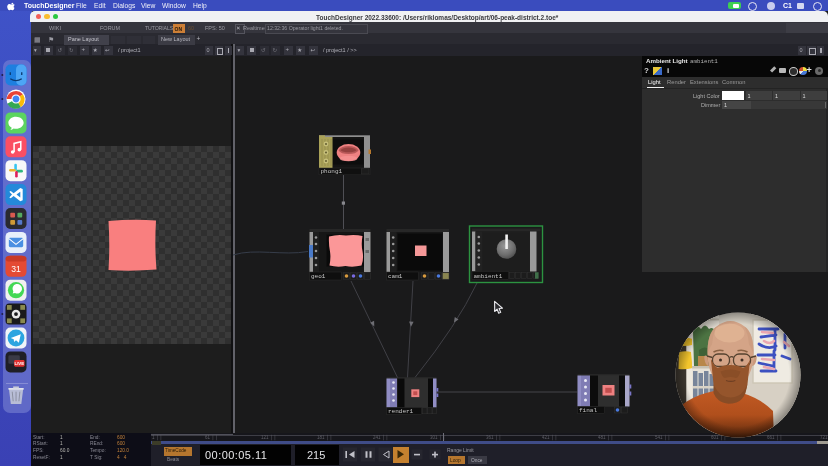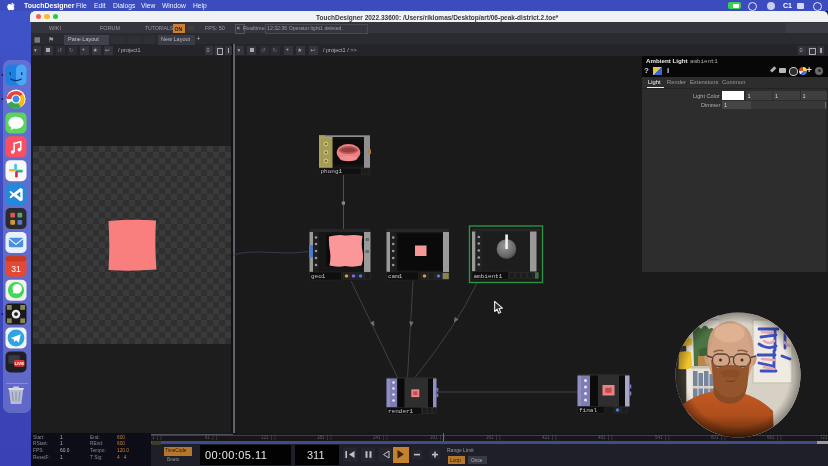--- a/index.html
+++ b/index.html
@@ -216,21 +216,21 @@
   </div>
 
   <div class="abs" style="left:817px;top:440.5px;width:11px;height:3px;background:#a09c92;"></div>
   <div class="abs" style="left:152px;top:441px;width:9px;height:4px;background:#3c3c28;"></div>
   <div class="abs" style="left:163.5px;top:446.5px;width:28.5px;height:9px;background:#b5762e;"></div>
   <div class="t" style="left:165px;top:448px;font-size:4.7px;color:#2a1c08;">TimeCode</div>
   <div class="t" style="left:167px;top:456.5px;font-size:4.8px;color:#8a8a92;">Beats</div>
   <div class="abs" style="left:199.5px;top:444.5px;width:91px;height:20px;background:#020202;"></div>
   <div class="t" style="left:205px;top:449px;font-size:11px;letter-spacing:0.45px;color:#e8e8ea;">00:00:05.11</div>
   <div class="abs" style="left:294.5px;top:444.5px;width:44px;height:20px;background:#020202;"></div>
-  <div class="t" style="left:307px;top:449px;font-size:11px;color:#dfe0e4;">311</div>
+  <div class="t" style="left:307px;top:449px;font-size:11px;color:#dfe0e4;">215</div>
 
   <div class="abs" style="left:392.5px;top:446.5px;width:16px;height:16.5px;background:#c5812f;"></div>
   <div class="t" style="left:447px;top:446.5px;font-size:5px;color:#9a9aa2;">Range Limit</div>
   <div class="abs" style="left:447.5px;top:456px;width:17px;height:8px;background:#b5762e;"></div>
   <div class="t" style="left:450px;top:457.5px;font-size:4.8px;color:#2a1c08;">Loop</div>
   <div class="abs" style="left:467.5px;top:456px;width:19px;height:8px;background:#3a3a44;"></div>
   <div class="t" style="left:471px;top:457.5px;font-size:4.8px;color:#b0b0b8;">Once</div>
 </div>
 
 <svg id="overlay" class="abs" style="left:0;top:0;" width="828" height="466" viewBox="0 0 828 466">

